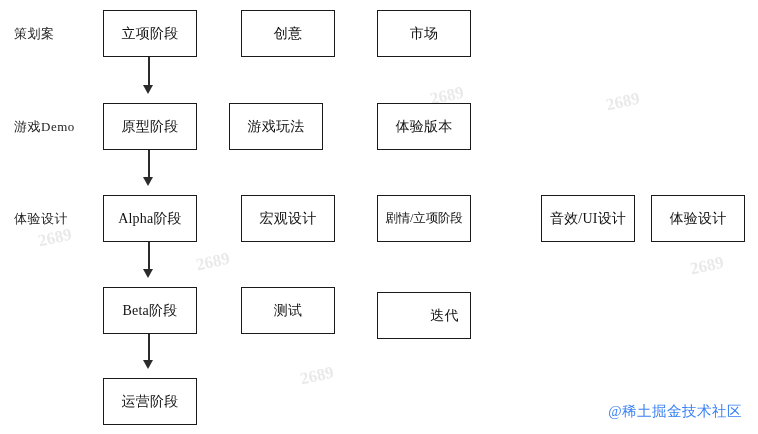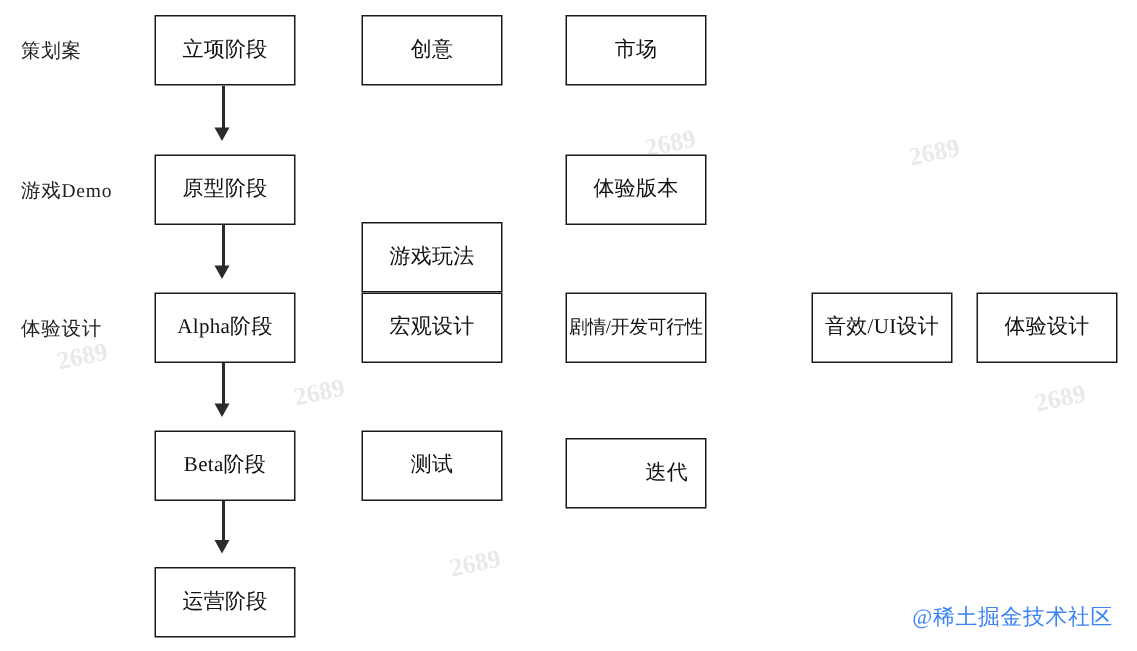--- a/index.html
+++ b/index.html
@@ -101,25 +101,25 @@
       <div class="connector" style="left: 148px; top: 242px; height: 28px;"></div>
       <div class="arrow-head" style="left: 142.5px; top: 269px;"></div>
       <div class="connector" style="left: 148px; top: 334px; height: 27px;"></div>
       <div class="arrow-head" style="left: 142.5px; top: 360px;"></div>
     </div>
   <div id="box-layer">
       <div class="node-box" style="left: 103px; top: 10px; width: 94px; height: 47px;">立项阶段</div>
       <div class="node-box" style="left: 241px; top: 10px; width: 94px; height: 47px;">创意</div>
       <div class="node-box" style="left: 377px; top: 10px; width: 94px; height: 47px;">市场</div>
       <div class="node-box" style="left: 103px; top: 103px; width: 94px; height: 47px;">原型阶段</div>
-      <div class="node-box" style="left: 241px; top: 103px; width: 94px; height: 47px; margin-top: 45px;">游戏玩法</div>
+      <div class="node-box" style="left: 229px; top: 103px; width: 94px; height: 47px;">游戏玩法</div>
       <div class="node-box" style="left: 377px; top: 103px; width: 94px; height: 47px;">体验版本</div>
       <div class="node-box" style="left: 103px; top: 195px; width: 94px; height: 47px;">Alpha阶段</div>
       <div class="node-box" style="left: 241px; top: 195px; width: 94px; height: 47px;">宏观设计</div>
-      <div class="node-box tight" style="left: 377px; top: 195px; width: 94px; height: 47px;">剧情/开发可行性</div>
+      <div class="node-box tight" style="left: 377px; top: 195px; width: 94px; height: 47px;">剧情/立项阶段</div>
       <div class="node-box" style="left: 541px; top: 195px; width: 94px; height: 47px; text-align: center;">音效/UI设计</div>
       <div class="node-box" style="left: 651px; top: 195px; width: 94px; height: 47px;">体验设计</div>
       <div class="node-box" style="left: 103px; top: 287px; width: 94px; height: 47px;">Beta阶段</div>
       <div class="node-box" style="left: 241px; top: 287px; width: 94px; height: 47px;">测试</div>
       <div class="node-box" style="left: 377px; top: 292px; width: 94px; height: 47px; padding-left: 41px;">迭代</div>
       <div class="node-box" style="left: 103px; top: 378px; width: 94px; height: 47px;">运营阶段</div>
     </div>
 
   <div class="wm-corner">@稀土掘金技术社区</div>
 </div>

